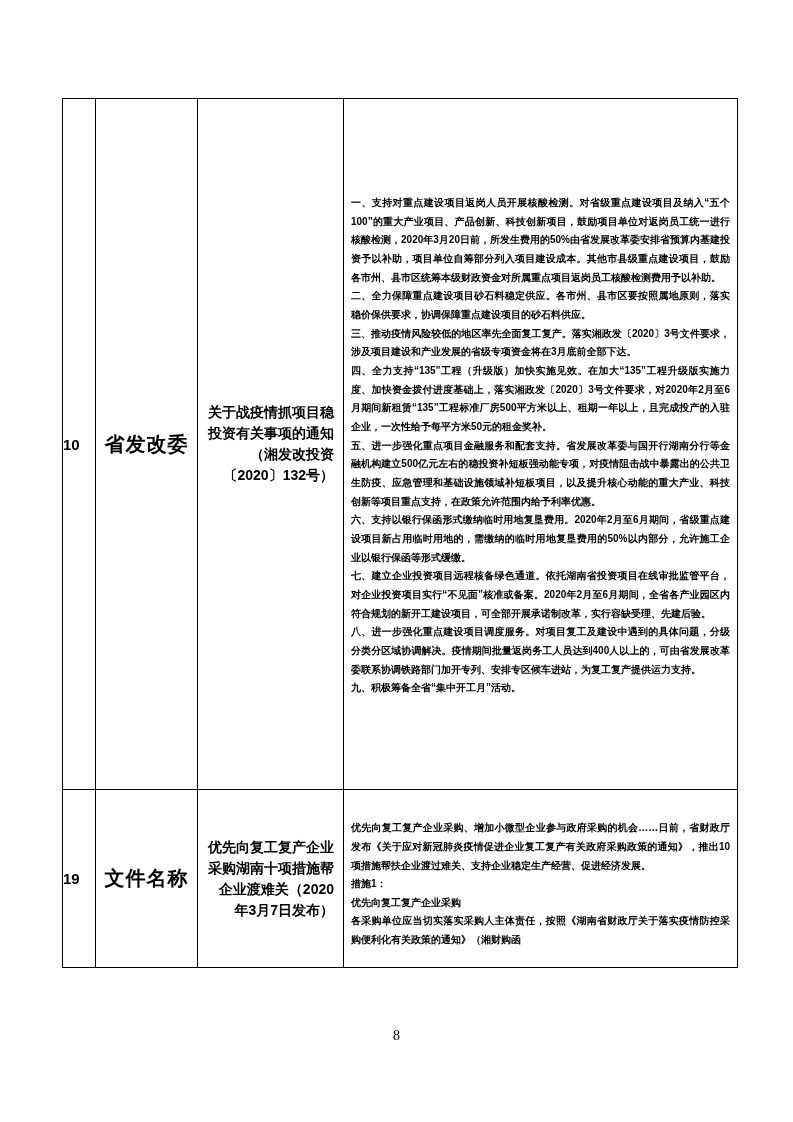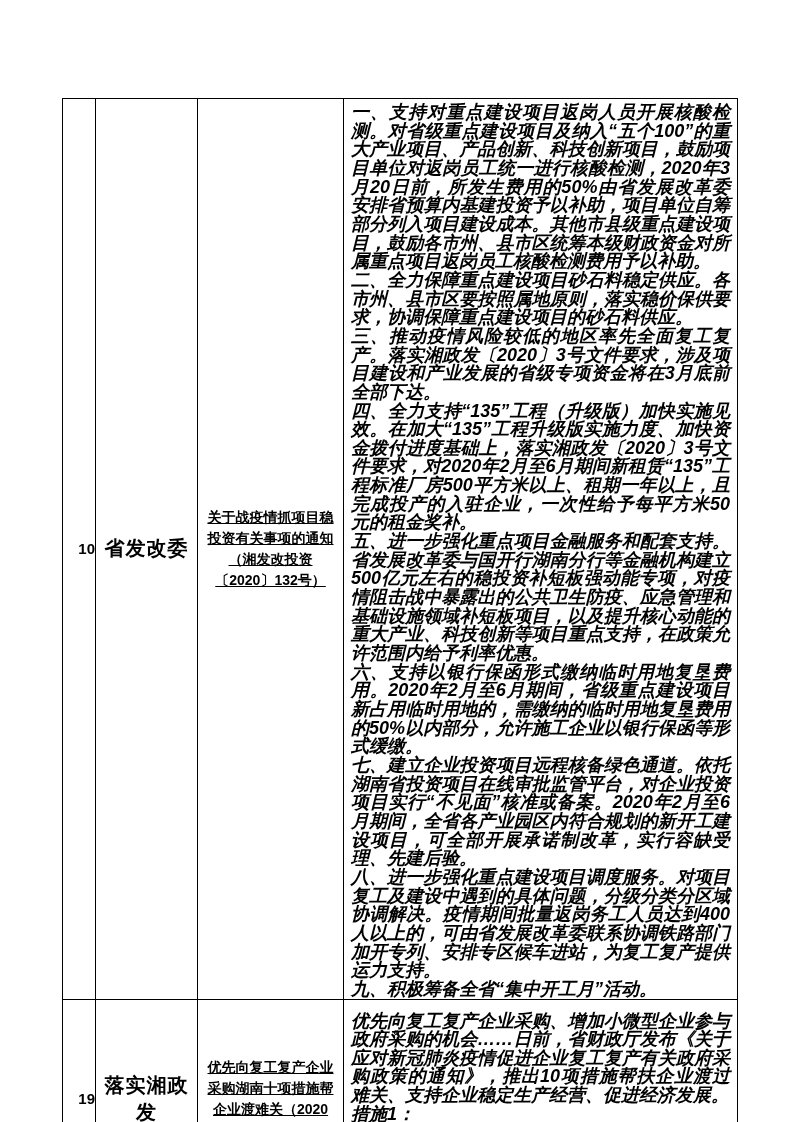--- a/index.html
+++ b/index.html
@@ -33,47 +33,45 @@
 
   .header-row { height: 44px; }
   .doc-table th {
     font-size: 15px;
     font-weight: 700;
     text-align: center;
     line-height: 19px;
     padding: 0 6px;
   }
   .cell-index {
-    text-align: right;
+    text-align: left;
     font-size: 15px;
     font-weight: 700;
   }
   .cell-agency {
     text-align: center;
     font-size: 20px;
     font-weight: 700;
     letter-spacing: 1px;
   }
   .cell-title {
     font-size: 14px;
     font-weight: 700;
     line-height: 21px;
     padding: 0 9px;
-    text-align: center;
-    text-decoration: underline;
+    text-align: right;
   }
   .cell-content {
     vertical-align: top;
-    font-size: 18px;
+    font-size: 10px;
     font-weight: 700;
     line-height: 18.65px;
     text-align: justify;
     white-space: pre-line;
     padding: 4px 7px 0 7px;
-    font-style: italic;
   }
   .row-10 { height: 691px; }
   .row-11 { height: 178px; }
   .row-11 .cell-content { padding-top: 12px; margin-top: 35px; }
 
   .page-footer {
     position: absolute;
     top: 1028px;
     left: 0;
     width: 100%;
@@ -102,21 +100,21 @@
 三、推动疫情风险较低的地区率先全面复工复产。落实湘政发〔2020〕3号文件要求，涉及项目建设和产业发展的省级专项资金将在3月底前全部下达。
 四、全力支持“135”工程（升级版）加快实施见效。在加大“135”工程升级版实施力度、加快资金拨付进度基础上，落实湘政发〔2020〕3号文件要求，对2020年2月至6月期间新租赁“135”工程标准厂房500平方米以上、租期一年以上，且完成投产的入驻企业，一次性给予每平方米50元的租金奖补。
 五、进一步强化重点项目金融服务和配套支持。省发展改革委与国开行湖南分行等金融机构建立500亿元左右的稳投资补短板强动能专项，对疫情阻击战中暴露出的公共卫生防疫、应急管理和基础设施领域补短板项目，以及提升核心动能的重大产业、科技创新等项目重点支持，在政策允许范围内给予利率优惠。
 六、支持以银行保函形式缴纳临时用地复垦费用。2020年2月至6月期间，省级重点建设项目新占用临时用地的，需缴纳的临时用地复垦费用的50%以内部分，允许施工企业以银行保函等形式缓缴。
 七、建立企业投资项目远程核备绿色通道。依托湖南省投资项目在线审批监管平台，对企业投资项目实行“不见面”核准或备案。2020年2月至6月期间，全省各产业园区内符合规划的新开工建设项目，可全部开展承诺制改革，实行容缺受理、先建后验。
 八、进一步强化重点建设项目调度服务。对项目复工及建设中遇到的具体问题，分级分类分区域协调解决。疫情期间批量返岗务工人员达到400人以上的，可由省发展改革委联系协调铁路部门加开专列、安排专区候车进站，为复工复产提供运力支持。
 九、积极筹备全省“集中开工月”活动。</td>
   </tr>
   <tr class="row-11">
     <td class="cell-index">19</td>
-    <td class="cell-agency">落实湘政发</td>
+    <td class="cell-agency">文件名称</td>
     <td class="cell-title">优先向复工复产企业采购湖南十项措施帮企业渡难关（2020年3月7日发布）</td>
     <td class="cell-content">优先向复工复产企业采购、增加小微型企业参与政府采购的机会……日前，省财政厅发布《关于应对新冠肺炎疫情促进企业复工复产有关政府采购政策的通知》，推出10项措施帮扶企业渡过难关、支持企业稳定生产经营、促进经济发展。
 措施1：
 优先向复工复产企业采购
 各采购单位应当切实落实采购人主体责任，按照《湖南省财政厅关于落实疫情防控采购便利化有关政策的通知》（湘财购函</td>
   </tr>
 </tbody>
   </table>
 
 <div class="page-footer">8</div>

